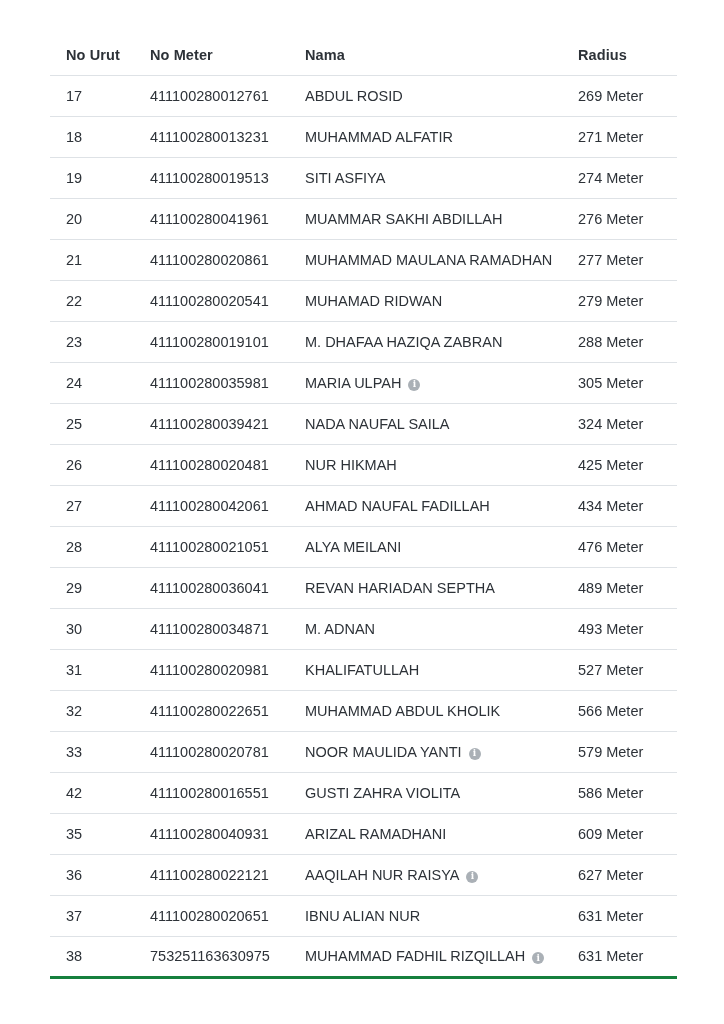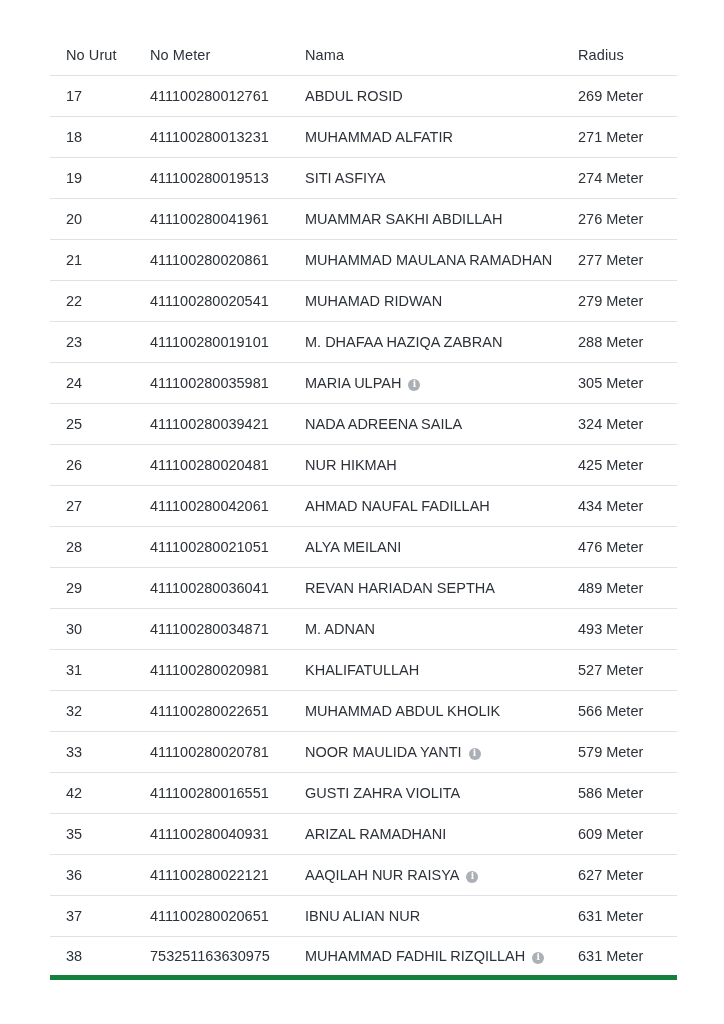--- a/index.html
+++ b/index.html
@@ -29,37 +29,37 @@
   col.c1 { width: 84px; }
   col.c2 { width: 155px; }
   col.c3 { width: 273px; }
   col.c4 { width: 115px; }
   thead th {
     height: 40px;
     text-align: left;
     vertical-align: middle;
     padding: 0 0 0 16px;
     font-size: 14.5px;
-    font-weight: 400;
+    font-weight: 700;
     color: #2d3238;
     letter-spacing: 0.1px;
   }
   tbody td {
     height: 41px;
     vertical-align: middle;
     padding: 0 0 0 16px;
     font-size: 14.5px;
     font-weight: 400;
     color: #2d3238;
     border-top: 1px solid #dee2e6;
     white-space: nowrap;
     overflow: hidden;
   }
   tbody tr:last-child td {
-    border-bottom: 5px solid #15803d;
+    border-bottom: 3px solid #15803d;
   }
   .name-cell-inner {
     display: inline-flex;
     align-items: flex-end;
     gap: 7px;
   }
   .info-icon {
     display: inline-flex;
     align-items: center;
     justify-content: center;
@@ -159,21 +159,21 @@
             <td><span class="name-cell-inner">
                 <span>MARIA ULPAH</span>
                 <span class="info-icon">i</span>
               </span></td>
             <td>305 Meter</td>
           </tr>
           <tr>
             <td>25</td>
             <td>411100280039421</td>
             <td><span class="name-cell-inner">
-                <span>NADA ADREENA SAILA</span>
+                <span>NADA NAUFAL SAILA</span>
               </span></td>
             <td>324 Meter</td>
           </tr>
           <tr>
             <td>26</td>
             <td>411100280020481</td>
             <td><span class="name-cell-inner">
                 <span>NUR HIKMAH</span>
               </span></td>
             <td>425 Meter</td>

